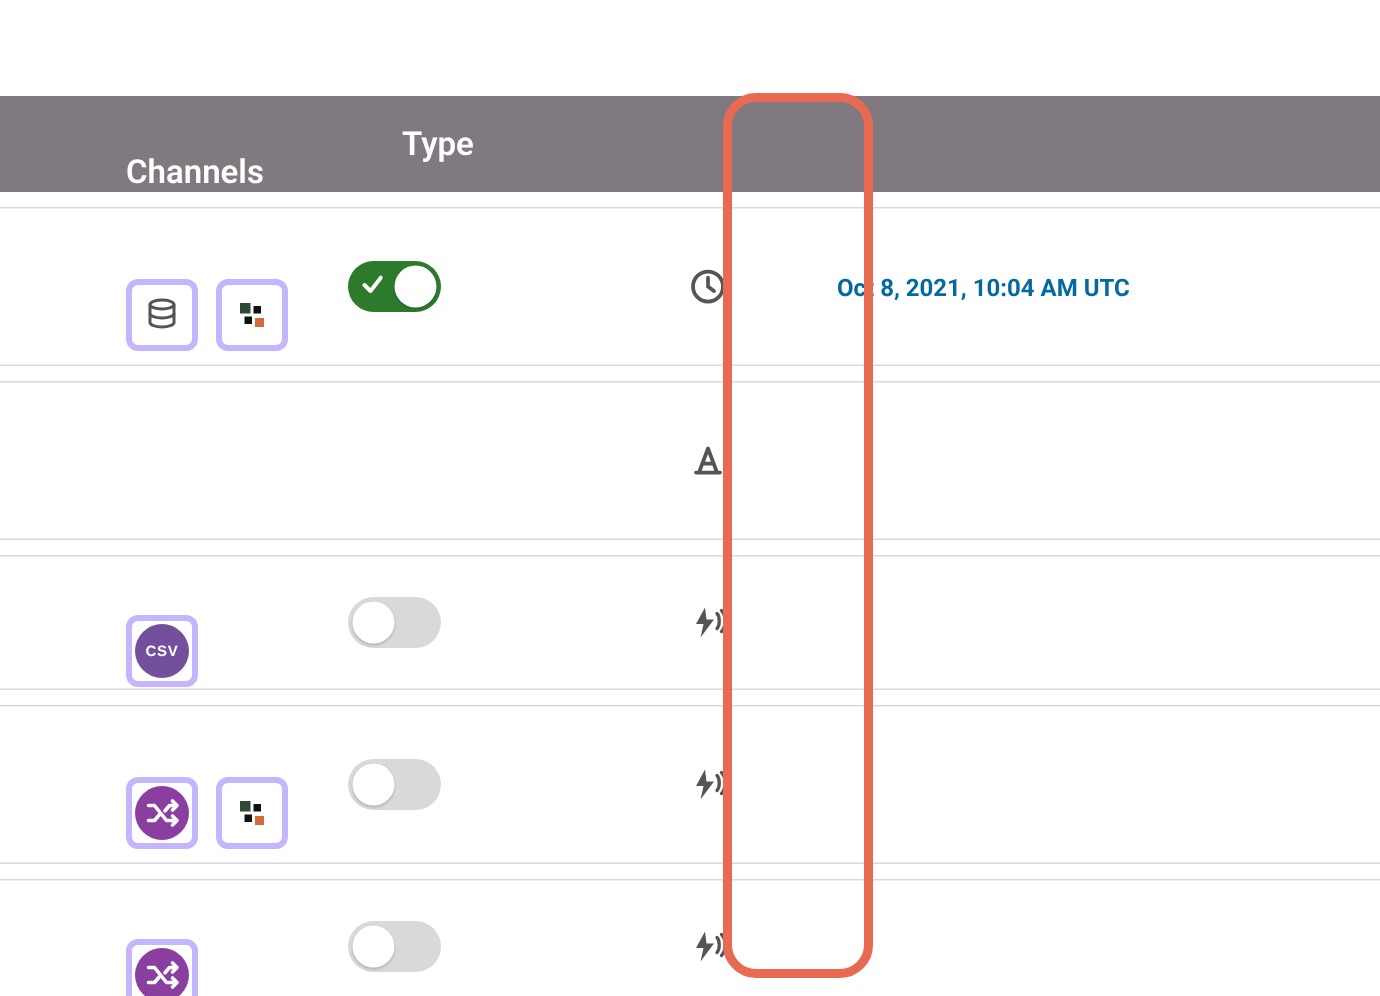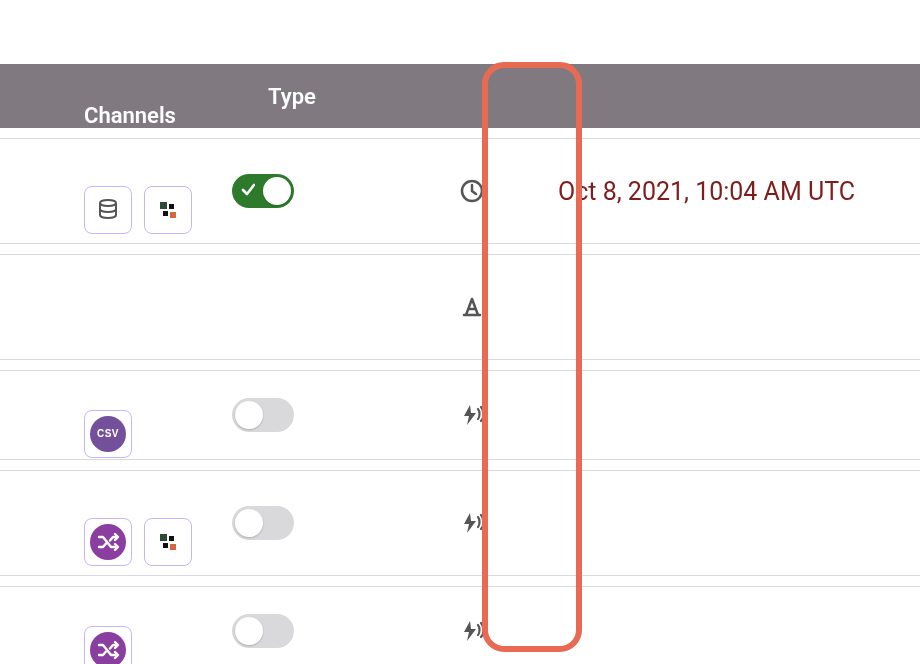--- a/index.html
+++ b/index.html
@@ -38,28 +38,28 @@
     min-height: 106px;
     border-top: 1px solid #d9d9dc;
     border-bottom: 1px solid #d9d9dc;
     background: #fff;
   }
   .gap { height: 10px; background:#fff; }
   .row .col { display:flex; align-items:center; }
   .row .col-channels { padding-left: 90px; gap: 12px; }
   .row .col-onoff { justify-content: flex-start; }
   .row .col-type { justify-content: center; }
-  .row .col-trig { font-size: 25px; color:#7f1d1d; }
+  .row .col-trig { font-size: 16px; color:#0369a1;font-weight:bold; }
 
   .short { min-height: 90px; }
 
   
   .chan-box {
     width: 48px; height: 48px;
-    border: 1px solid #c4b5fd;
+    border: 4px solid #c4b5fd;
     border-radius: 8px;
     background: #fff;
     display: inline-flex; align-items:center; justify-content:center;
   }
   .chan-pill {
     width: 36px; height: 36px;
     border-radius: 50%;
     display:inline-flex; align-items:center; justify-content:center;
   }
   .csv-pill  { background:#74509c; }

